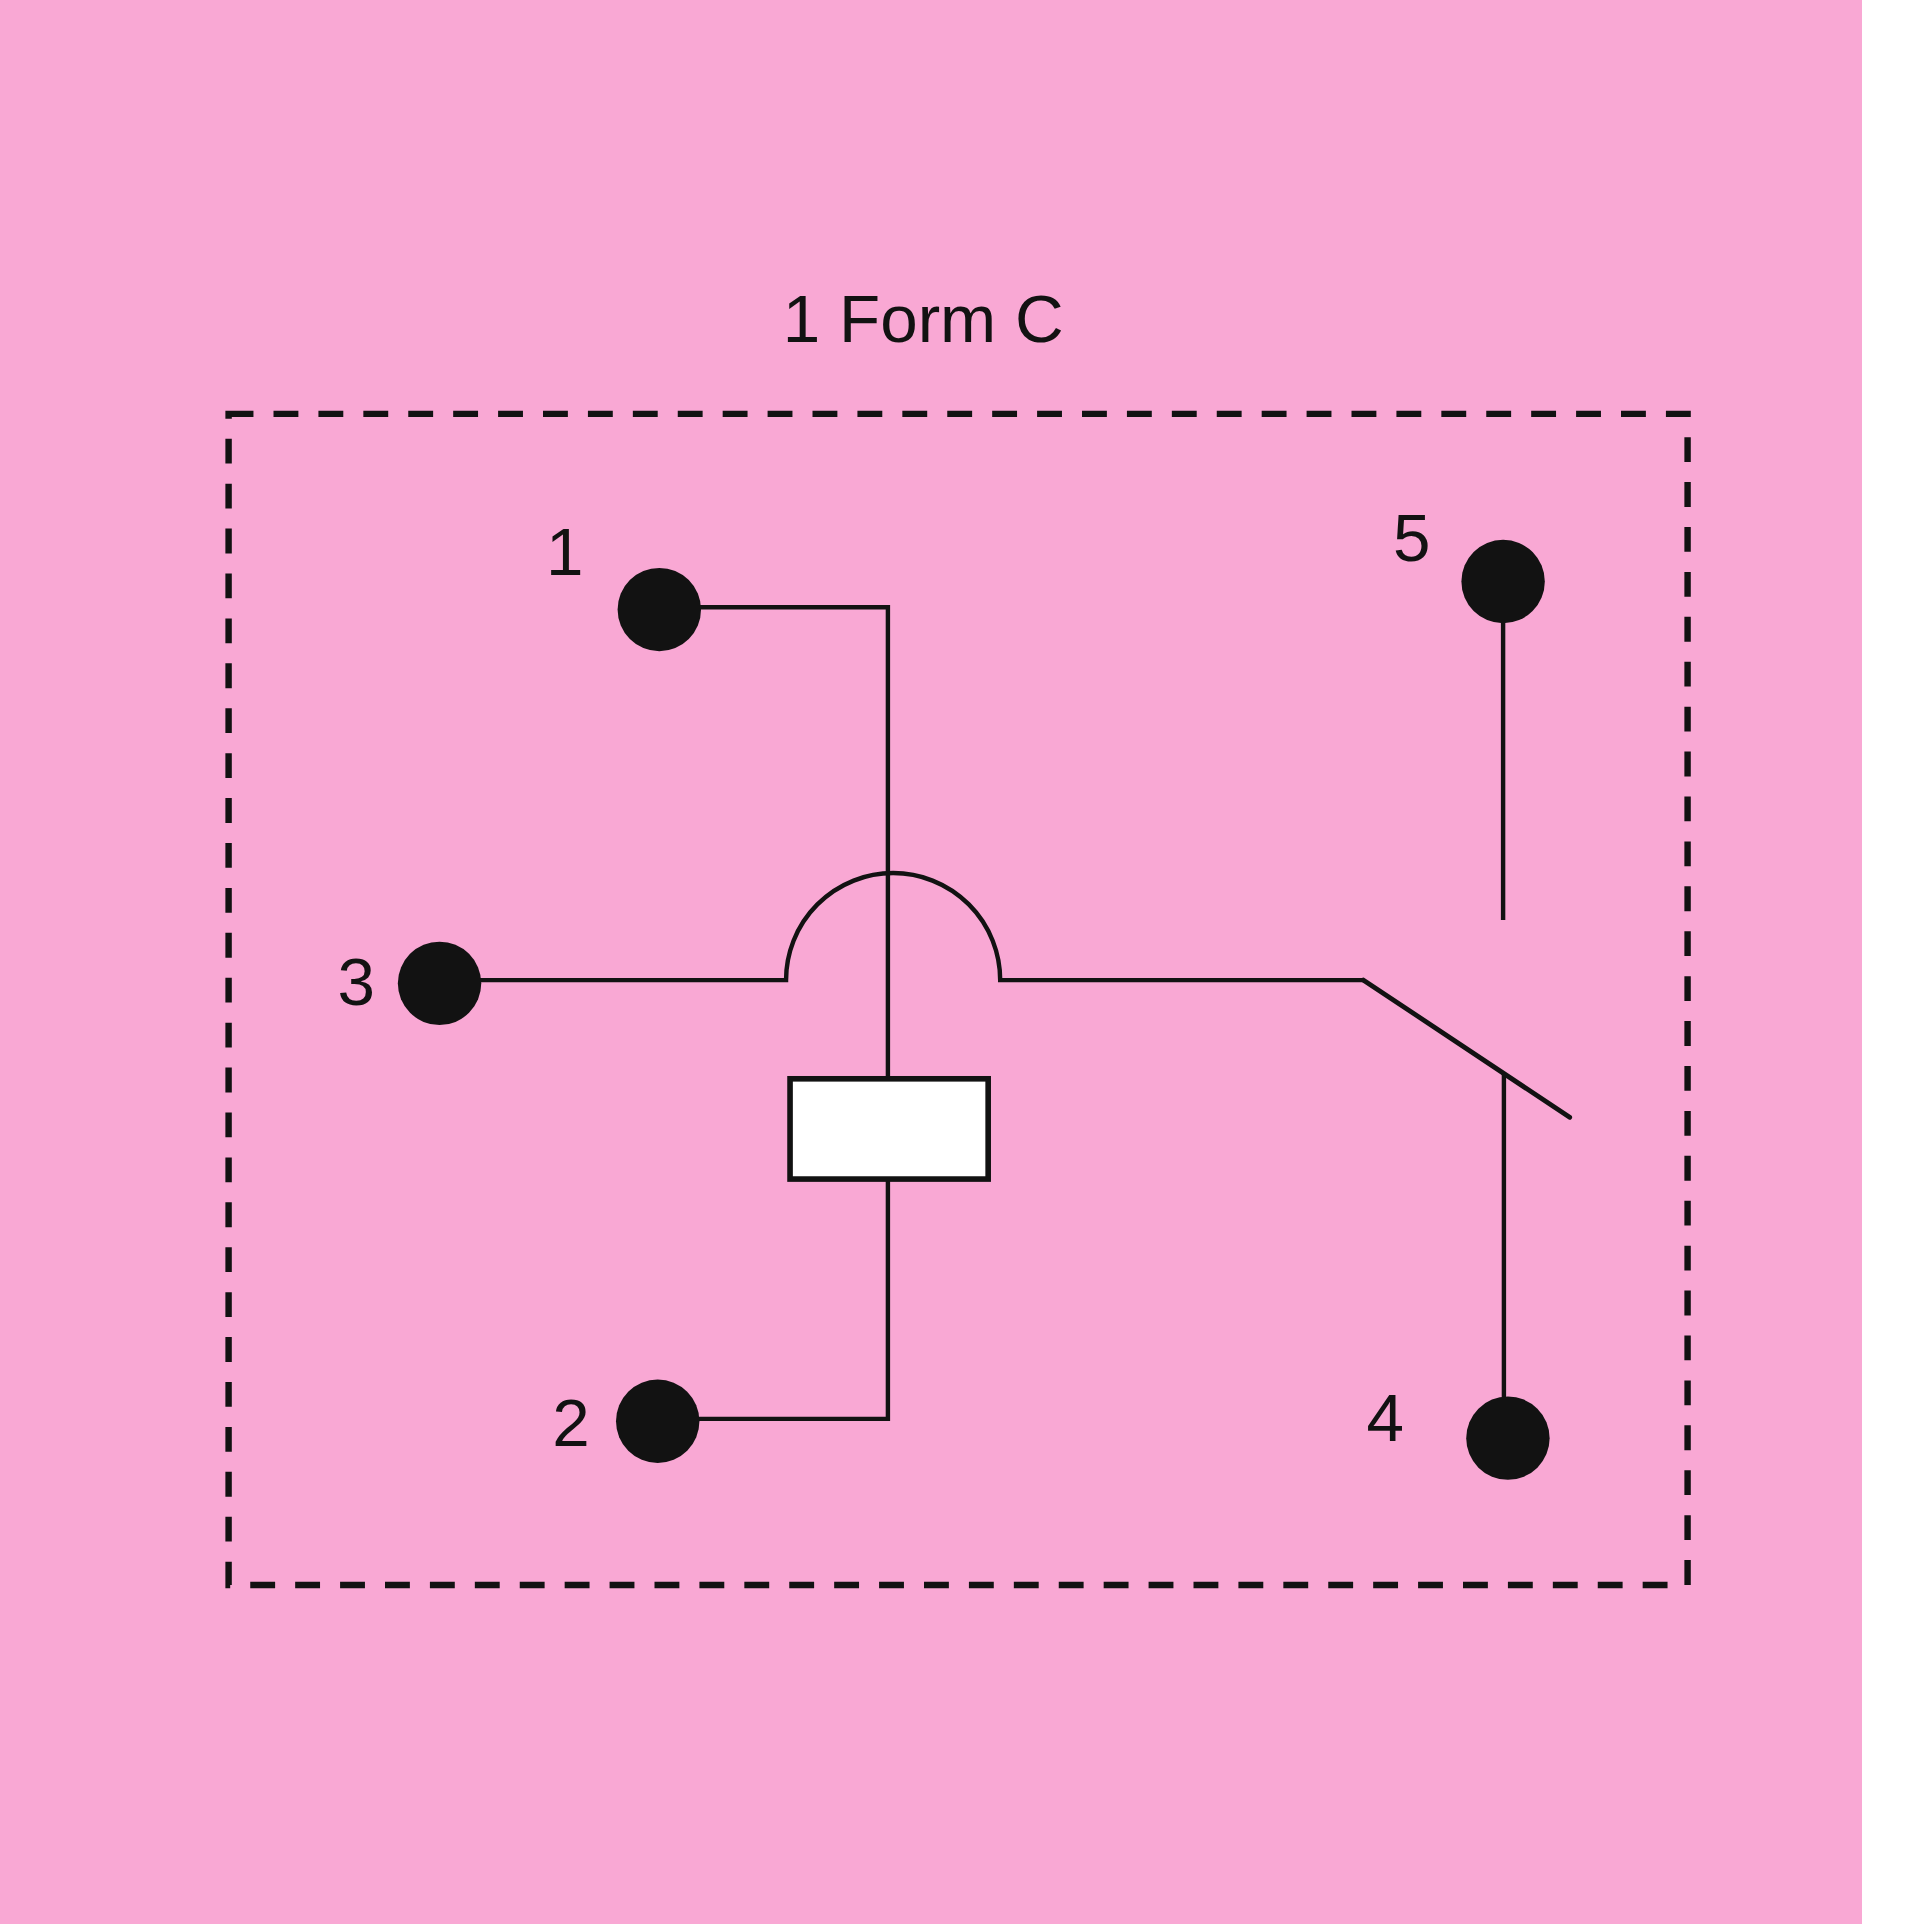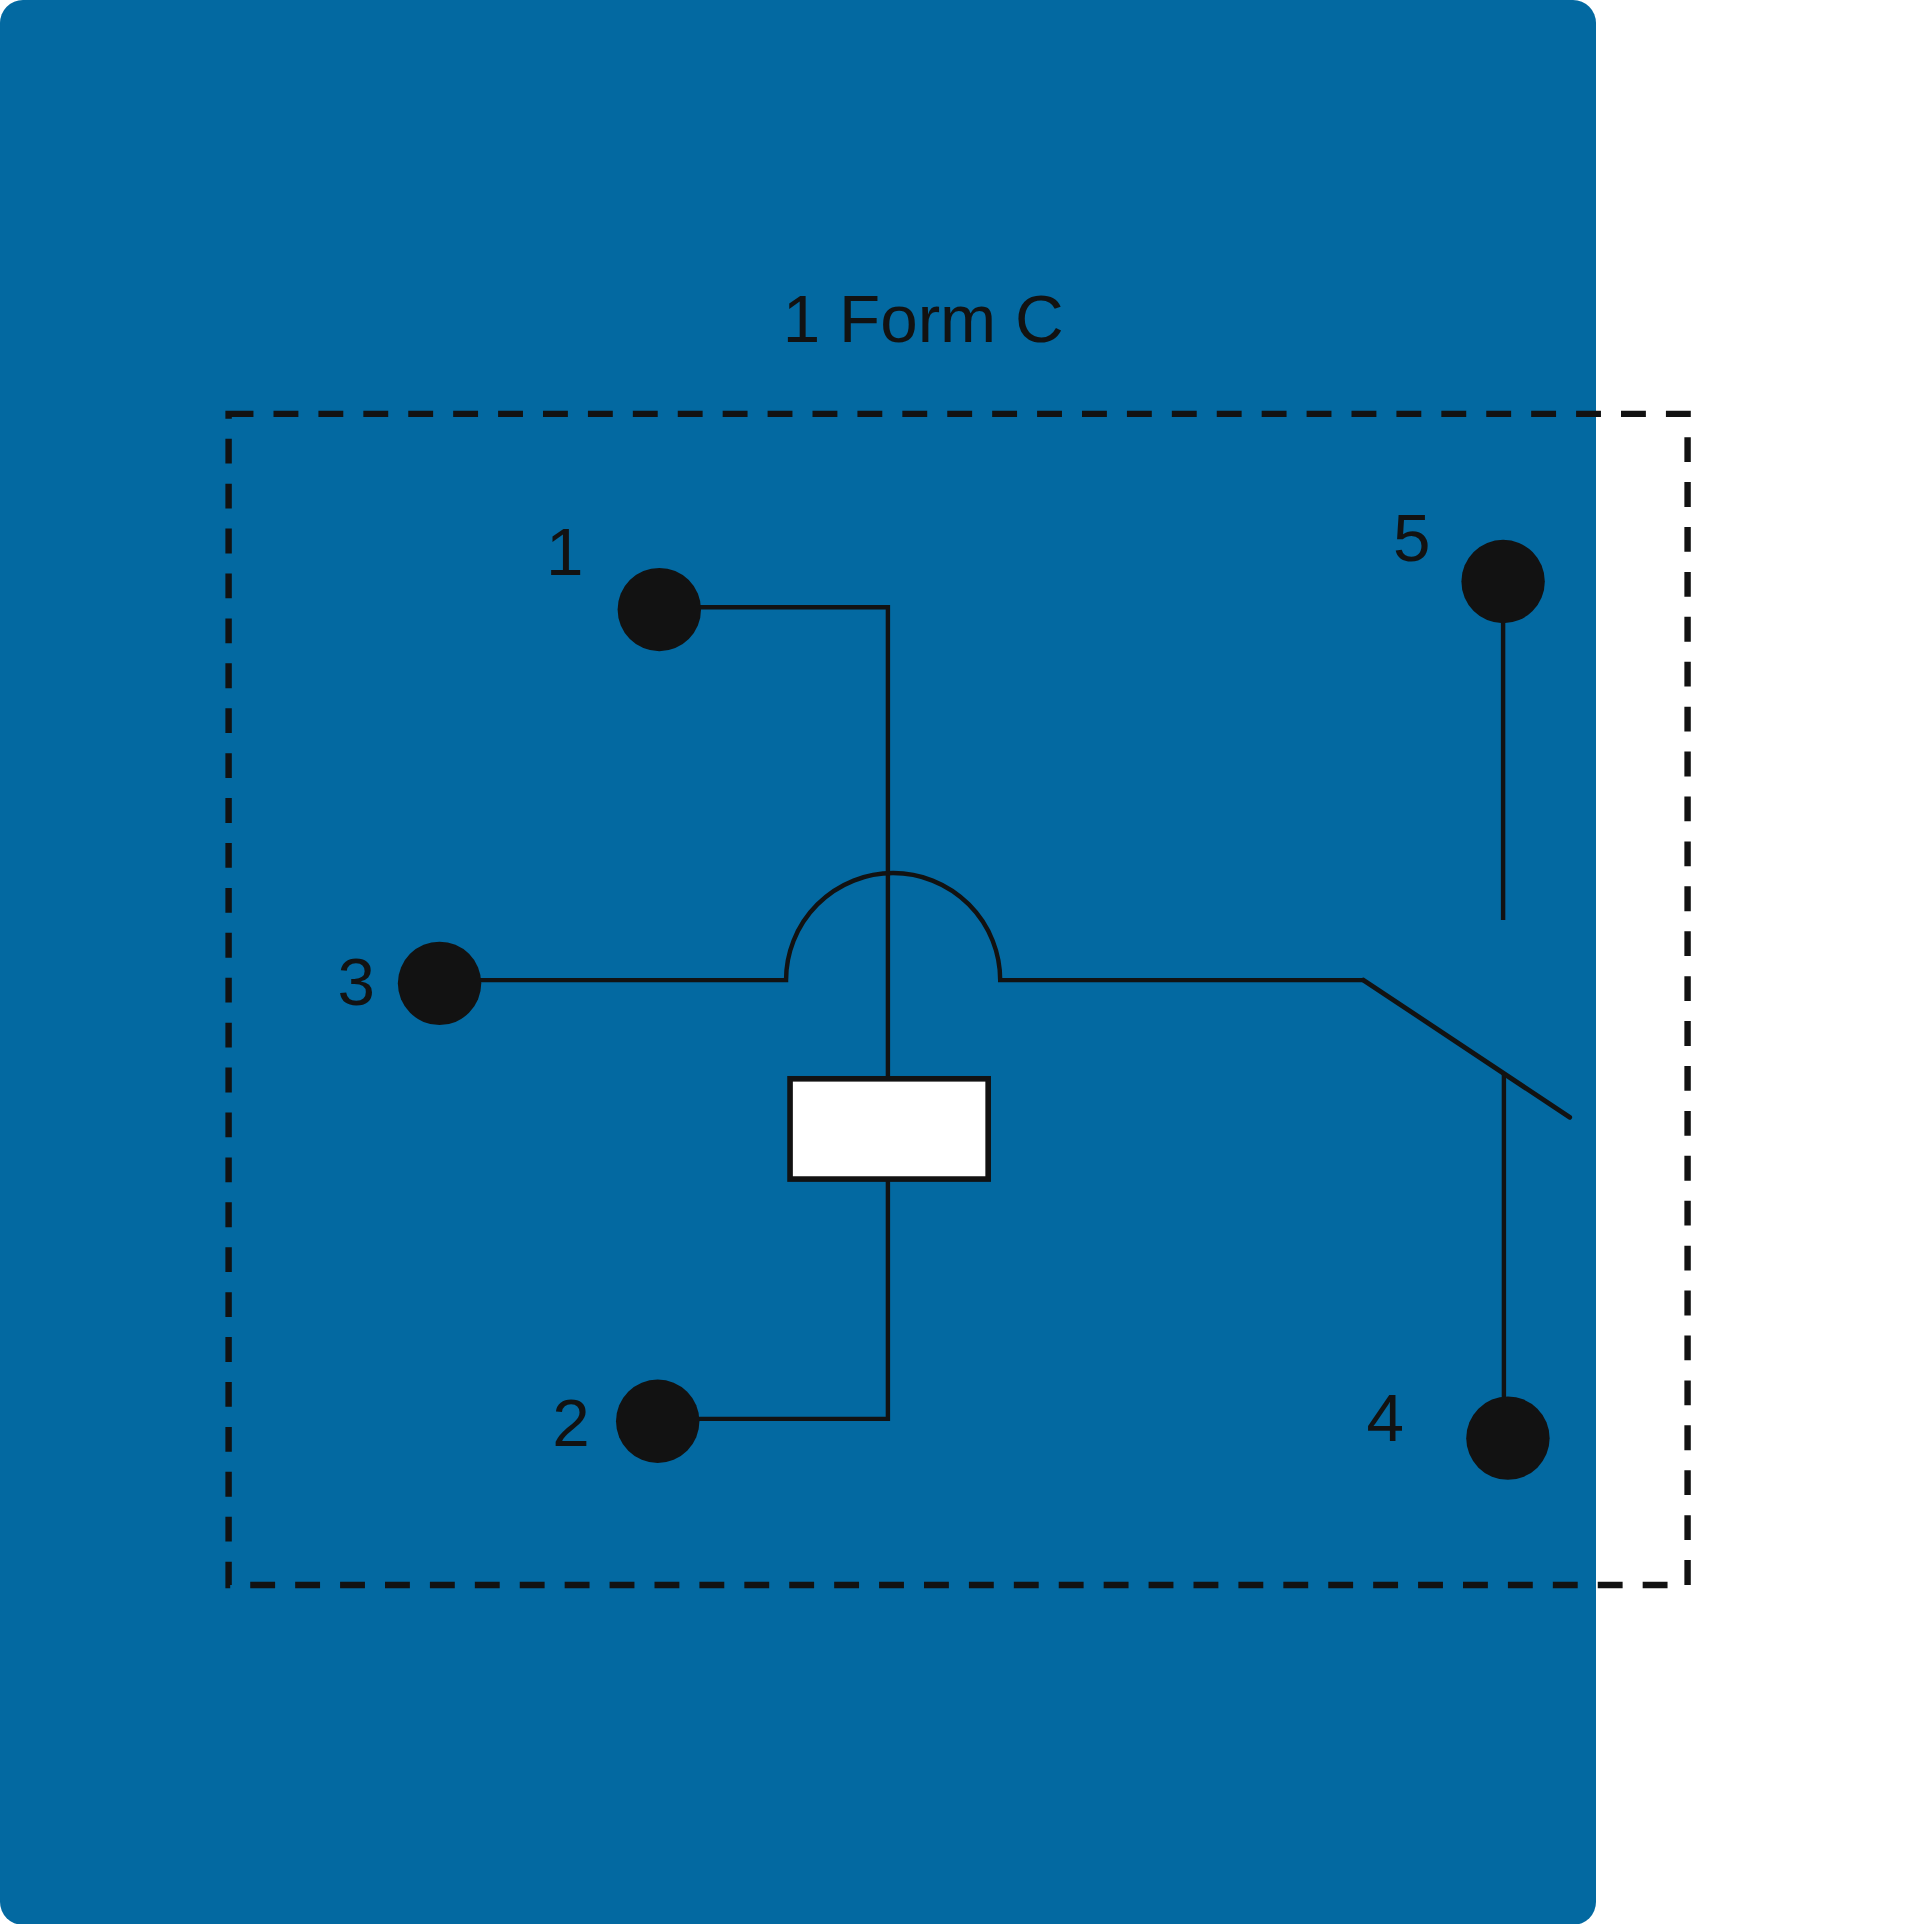--- a/index.html
+++ b/index.html
@@ -5,24 +5,23 @@
   html, body {
     margin: 0;
     padding: 0;
     width: 1925px;
     height: 1925px;
     background: #ffffff;
     font-family: "Liberation Sans", sans-serif;
   }
   .canvas-wrap {
     position: relative;
-    width: 1596px;
+    width: 1862px;
     height: 1925px;
-    background: #0369a1;
-    border-radius: 23px;
+    background: #f9a8d4;
   }
   svg { display: block; }
   .wire {
     fill: none;
     stroke: #121212;
     stroke-width: 5.5;
     stroke-linecap: butt;
   }
   .blade {
     fill: none;

